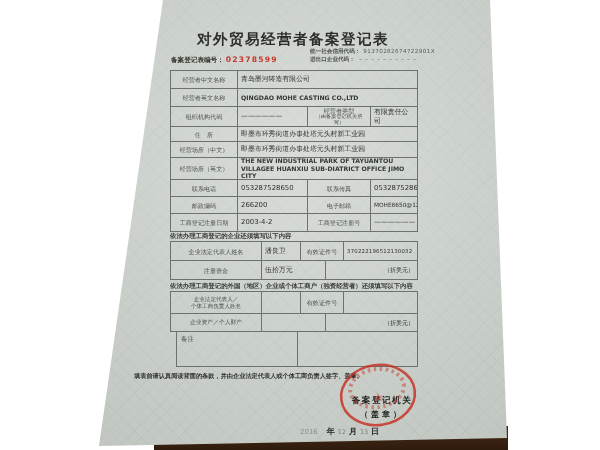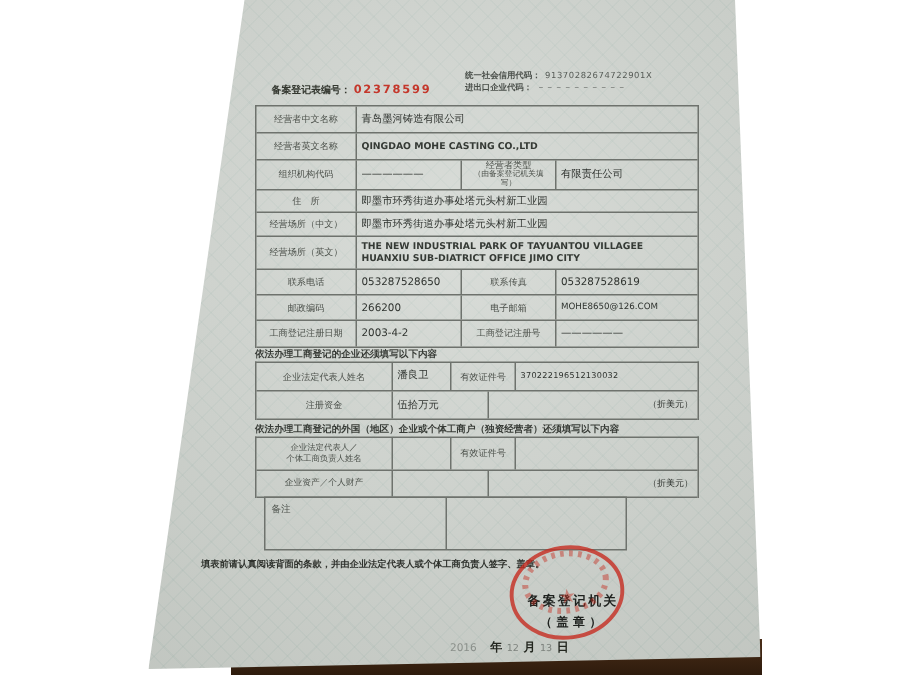--- a/index.html
+++ b/index.html
@@ -14,24 +14,24 @@
            radial-gradient(ellipse at 50% 35%, rgba(255,255,255,.30), rgba(0,0,0,.05) 95%),
            repeating-linear-gradient(45deg, rgba(130,165,155,.10) 0 1px, transparent 1px 9px),
            repeating-linear-gradient(-45deg, rgba(130,165,155,.10) 0 1px, transparent 1px 9px);
          filter:drop-shadow(0 0 3px rgba(0,0,0,.25));}
   .title{position:absolute;left:168px;top:30px;width:250px;text-align:center;
          font-size:14.5px;font-weight:bold;letter-spacing:1.5px;color:#2b2e2b;}
   .codes{position:absolute;left:310px;top:47px;width:165px;font-size:5.6px;color:#4a4f4a;}
   .code-line{display:flex;line-height:1.45;}
   .code-line .cl{font-weight:600;}
   .code-line .cv{margin-left:3px;color:#555a55;letter-spacing:.4px;}
-  .recno{position:absolute;left:181px;top:55px;font-size:6.6px;color:#33372f;font-weight:700;text-align:center;}
+  .recno{position:absolute;left:171px;top:55px;font-size:6.6px;color:#33372f;font-weight:700;text-align:center;}
   .recno .num{color:#c4372b;font-size:7.6px;letter-spacing:1.2px;margin-left:2px;font-weight:700;}
   
-  .t{position:absolute;left:170px;width:296px;border:1px solid #6e726d;border-bottom:none;box-sizing:border-box;}
+  .t{position:absolute;left:170px;width:248px;border:1px solid #6e726d;border-bottom:none;box-sizing:border-box;}
   .tr{display:flex;border-bottom:1px solid #6e726d;box-sizing:border-box;}
   .td{border-right:1px solid #6e726d;box-sizing:border-box;padding:1px 3px;
       display:flex;flex-direction:row;align-items:center;overflow:hidden;}
   .td:last-child{border-right:none;}
   .lbl{justify-content:center;text-align:center;font-size:6.1px;color:#4c514b;line-height:1.15;}
   .val{font-size:6.9px;color:#2e322e;line-height:1.2;}
   .stack{flex-direction:column;justify-content:center;}
   .tiny{font-size:5.2px;}
   .c{justify-content:flex-start;}
   .right{justify-content:flex-end;text-align:right;}
@@ -60,20 +60,21 @@
   .dateline .dn{color:#7d827d;font-size:6.4px;}
 </style>
 </head>
 <body>
 
 <div class="canvas">
   <div class="desk"></div>
 
   <div class="paper">
 
+    <div class="title">对外贸易经营者备案登记表</div>
 
     <div class="codes">
       <div class="code-line">
         <span class="cl">统一社会信用代码：</span>
         <span class="cv">91370282674722901X</span>
       </div>
       <div class="code-line">
         <span class="cl">进出口企业代码：</span>
         <span class="cv">－－－－－－－－－－</span>
       </div>

